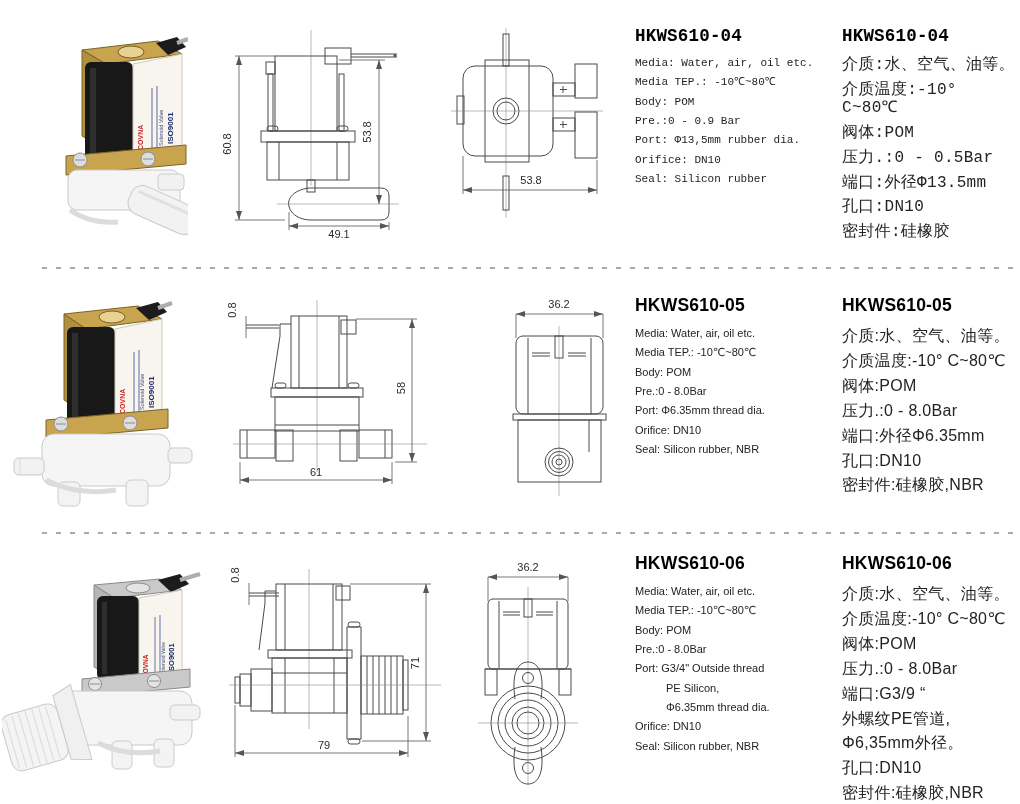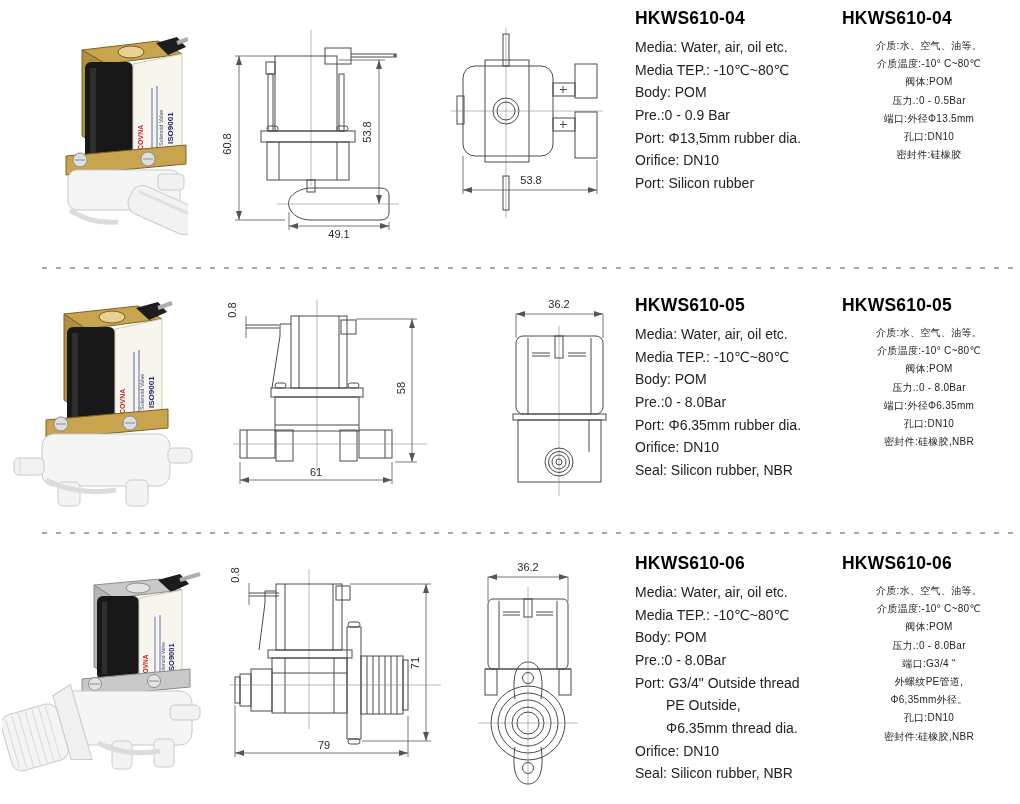--- a/index.html
+++ b/index.html
@@ -6,26 +6,26 @@
   .page{position:relative;width:1020px;height:804px;background:#ffffff;overflow:hidden;
         font-family:"Liberation Sans","DejaVu Sans",sans-serif;}
   .row{display:grid;grid-template-columns:205px 240px 190px 207px 178px;}
   .r1{height:258px;}
   .r2{height:245px;}
   .r3{height:261px;}
   .divider{height:2px;margin:9px 5px 9px 42px;
            background:repeating-linear-gradient(90deg,#a9a9a9 0 5px,transparent 5px 14px);}
   .cell{overflow:visible;}
   .spec{padding-right:4px;}
-  .r1 .spec{padding-top:8px;}
+  .r1 .spec{padding-top:26px;font-family:Liberation Mono, monospace;}
   .r2 .spec{padding-top:17px;}
   .r3 .spec{padding-top:10px;}
   .spec h3{font-size:17.5px;font-weight:700;color:#000;margin:0 0 11px 0;letter-spacing:.2px;}
-  .spec p{font-size:14px;color:#232323;margin:0 0 7px 0;line-height:1.12;}
-  .zh p{font-size:10px;letter-spacing:.3px;text-align:center;}
+  .spec p{font-size:11px;color:#232323;margin:0 0 7px 0;line-height:1.12;}
+  .zh p{font-size:16px;letter-spacing:.3px;}
   .indent{padding-left:31px;}
   
   svg text{font-family:"Liberation Sans","DejaVu Sans",sans-serif;}
   .ln{stroke:#4a4a4a;stroke-width:1;fill:none;}
   .cl{stroke:#8a8a8a;stroke-width:.6;fill:none;}
   .dm{stroke:#555;stroke-width:.8;fill:none;}
   .ah{fill:#555;stroke:none;}
   .dimtxt{font-size:11px;fill:#2a2a2a;}
   
   .r1 .photo svg{margin:28px 0 0 30px;}
@@ -156,21 +156,21 @@
     </div>
 
     <div class="cell spec en">
       <h3>HKWS610-04</h3>
       <p>Media: Water, air, oil etc.</p>
       <p>Media TEP.: -10℃~80℃</p>
       <p>Body: POM</p>
       <p>Pre.:0 - 0.9 Bar</p>
       <p>Port: Φ13,5mm rubber dia.</p>
       <p>Orifice: DN10</p>
-      <p>Port: Silicon rubber</p>
+      <p>Seal: Silicon rubber</p>
     </div>
 
     <div class="cell spec zh">
       <h3>HKWS610-04</h3>
       <p>介质:水、空气、油等。</p>
       <p>介质温度:-10° C~80℃</p>
       <p>阀体:POM</p>
       <p>压力.:0 - 0.5Bar</p>
       <p>端口:外径Φ13.5mm</p>
       <p>孔口:DN10</p>
@@ -281,21 +281,21 @@
         <circle class="ln" cx="68" cy="176" r="3"></circle>
       </svg>
     </div>
 
     <div class="cell spec en">
       <h3>HKWS610-05</h3>
       <p>Media: Water, air, oil etc.</p>
       <p>Media TEP.: -10℃~80℃</p>
       <p>Body: POM</p>
       <p>Pre.:0 - 8.0Bar</p>
-      <p>Port: Φ6.35mm rubber dia.</p>
+      <p>Port: Φ6.35mm thread dia.</p>
       <p>Orifice: DN10</p>
       <p>Seal: Silicon rubber, NBR</p>
     </div>
 
     <div class="cell spec zh">
       <h3>HKWS610-05</h3>
       <p>介质:水、空气、油等。</p>
       <p>介质温度:-10° C~80℃</p>
       <p>阀体:POM</p>
       <p>压力.:0 - 8.0Bar</p>
@@ -433,33 +433,33 @@
       </svg>
     </div>
 
     <div class="cell spec en">
       <h3>HKWS610-06</h3>
       <p>Media: Water, air, oil etc.</p>
       <p>Media TEP.: -10℃~80℃</p>
       <p>Body: POM</p>
       <p>Pre.:0 - 8.0Bar</p>
       <p>Port: G3/4" Outside thread</p>
-      <p class="indent">PE Outside,</p>
+      <p class="indent">PE Silicon,</p>
       <p class="indent">Φ6.35mm thread dia.</p>
       <p>Orifice: DN10</p>
       <p>Seal: Silicon rubber, NBR</p>
     </div>
 
     <div class="cell spec zh">
       <h3>HKWS610-06</h3>
       <p>介质:水、空气、油等。</p>
       <p>介质温度:-10° C~80℃</p>
       <p>阀体:POM</p>
       <p>压力.:0 - 8.0Bar</p>
-      <p>端口:G3/4 “</p>
+      <p>端口:G3/9 “</p>
       <p>外螺纹PE管道,</p>
       <p>Φ6,35mm外径。</p>
       <p>孔口:DN10</p>
       <p>密封件:硅橡胶,NBR</p>
     </div>
   </div>
 
 </div>
 
 </body></html>

